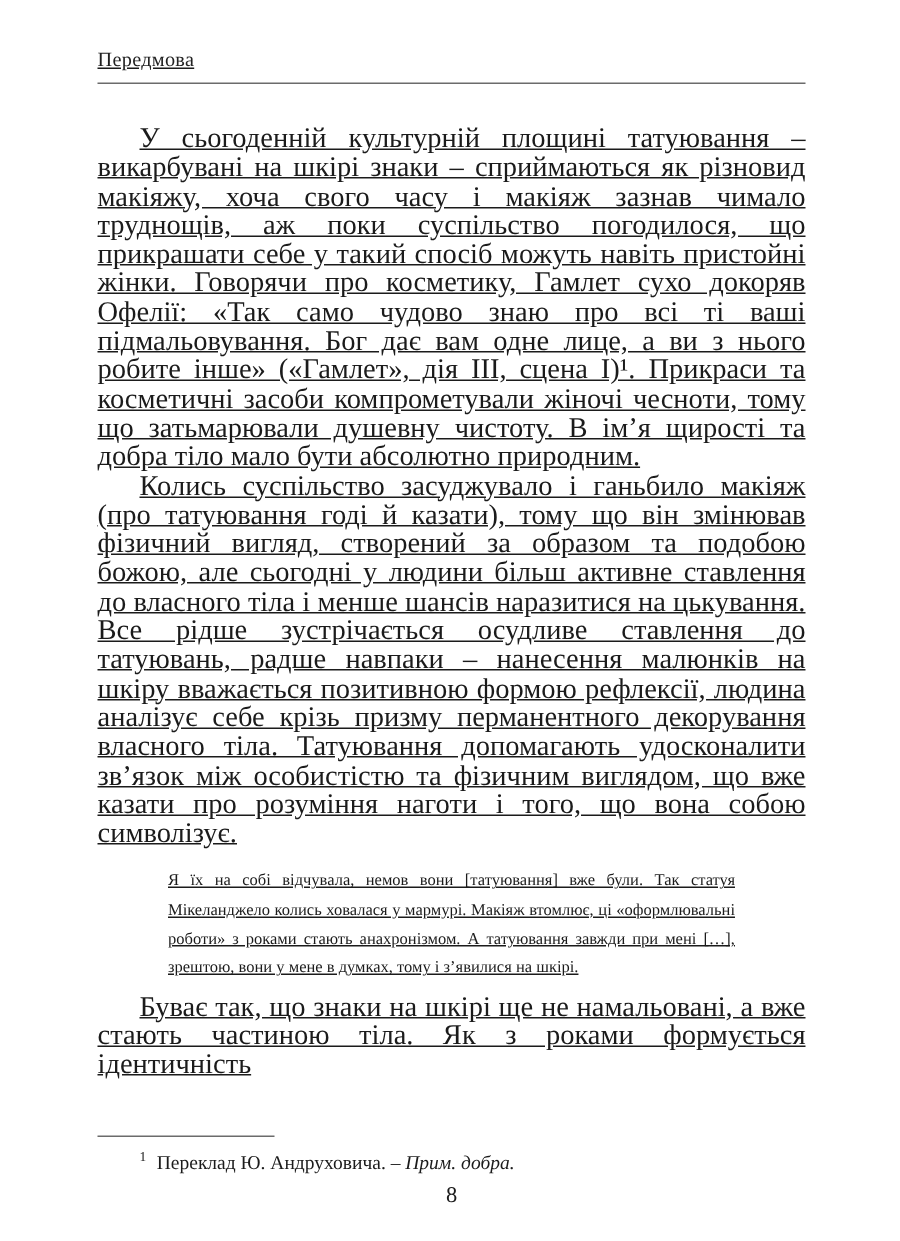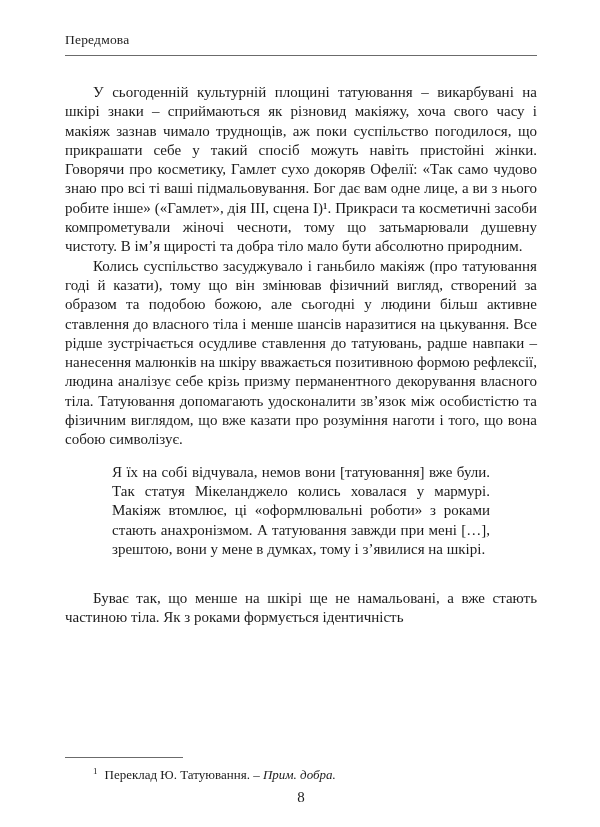--- a/index.html
+++ b/index.html
@@ -12,46 +12,47 @@
   }
   .page {
     position: relative;
     width: 600px;
     height: 827px;
     box-sizing: border-box;
     padding: 32px 63px 0 65px;
     font-family: "Liberation Serif", "DejaVu Serif", serif;
     color: #1b1b1b;
     background: #ffffff;
+    text-decoration: underline;
   }
   .running-head {
     font-size: 13.5px;
     line-height: 16px;
     color: #222222;
     padding-bottom: 7px;
     letter-spacing: 0.2px;
   }
   .head-rule {
     height: 0;
     border-bottom: 1px solid #6b6b6b;
     margin-bottom: 27px;
   }
   .body-text {
     text-align: justify;
   }
   p.para {
     margin: 0;
-    font-size: 15px;
+    font-size: 19px;
     line-height: 19.3px;
     text-indent: 28px;
     text-align: justify;
   }
   blockquote.quote {
-    margin: 13px 47px 30px 47px;
-    font-size: 15px;
+    margin: 13px 47px 6px 47px;
+    font-size: 11px;
     line-height: 19.3px;
     text-align: justify;
     text-indent: 0;
   }
   .footnote-area {
     position: absolute;
     left: 65px;
     top: 757px;
     width: 472px;
   }
@@ -86,23 +87,23 @@
 <div class="page">
 
   <div class="running-head">Передмова</div>
 
   <div class="head-rule"></div>
 
   <div class="body-text">
     <p class="para">У сьогоденній культурній площині татуювання – викарбувані на шкірі знаки – сприймаються як різновид макіяжу, хоча свого часу і макіяж зазнав чимало труднощів, аж поки суспільство погодилося, що прикрашати себе у такий спосіб можуть навіть пристойні жінки. Говорячи про косметику, Гамлет сухо докоряв Офелії: «Так само чудово знаю про всі ті ваші підмальовування. Бог дає вам одне лице, а ви з нього робите інше» («Гамлет», дія III, сцена I)¹. Прикраси та косметичні засоби компрометували жіночі чесноти, тому що затьмарювали душевну чистоту. В ім’я щирості та добра тіло мало бути абсолютно природним.</p>
     <p class="para">Колись суспільство засуджувало і ганьбило макіяж (про татуювання годі й казати), тому що він змінював фізичний вигляд, створений за образом та подобою божою, але сьогодні у людини більш активне ставлення до власного тіла і менше шансів наразитися на цькування. Все рідше зустрічається осудливе ставлення до татуювань, радше навпаки – нанесення малюнків на шкіру вважається позитивною формою рефлексії, людина аналізує себе крізь призму перманентного декорування власного тіла. Татуювання допомагають удосконалити зв’язок між особистістю та фізичним виглядом, що вже казати про розуміння наготи і того, що вона собою символізує.</p>
     <blockquote class="quote">Я їх на собі відчувала, немов вони [татуювання] вже були. Так статуя Мікеланджело колись ховалася у мармурі. Макіяж втомлює, ці «оформлювальні роботи» з роками стають анахронізмом. А татуювання завжди при мені […], зрештою, вони у мене в думках, тому і з’явилися на шкірі.</blockquote>
-    <p class="para">Буває так, що менше на шкірі ще не намальовані, а вже стають частиною тіла. Як з роками формується ідентичність</p>
+    <p class="para">Буває так, що знаки на шкірі ще не намальовані, а вже стають частиною тіла. Як з роками формується ідентичність</p>
   </div>
 
   <div class="footnote-area">
     <div class="footnote-rule"></div>
-    <p class="footnote"><sup>1</sup><span>Переклад Ю. Татуювання. – </span><em>Прим. добра.</em></p>
+    <p class="footnote"><sup>1</sup><span>Переклад Ю. Андруховича. – </span><em>Прим. добра.</em></p>
   </div>
 
   <div class="page-number">8</div>
 
 </div>
 
 </body></html>

